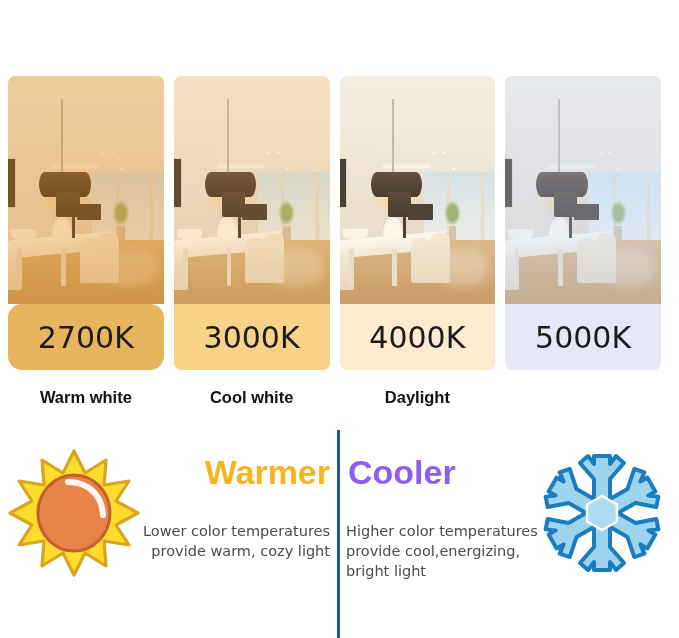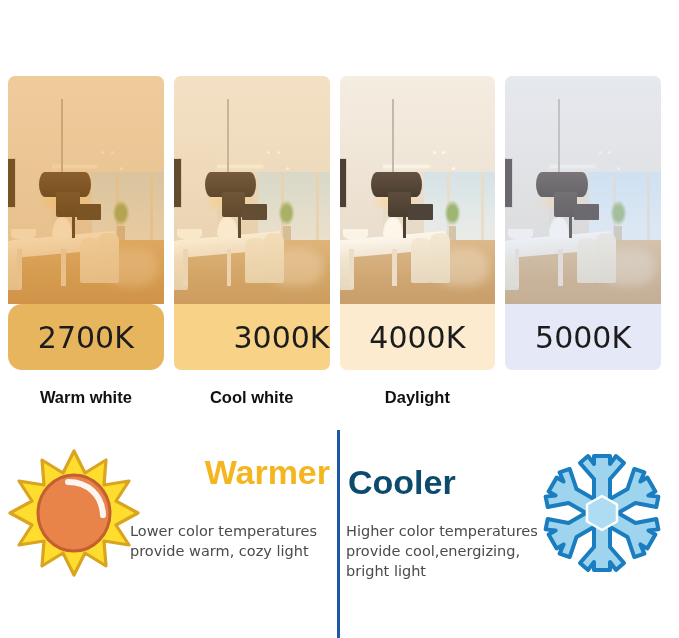--- a/index.html
+++ b/index.html
@@ -129,21 +129,21 @@
   }
   .hdr-cool {
     position: absolute; left: 348px; top: 452px; width: 180px;
     text-align: left; font-size: 34px; font-weight: bold;
     color: #1A3FD4; line-height: 40px; white-space: nowrap;
   }
   .desc {
     position: absolute; font-size: 14.5px; color: #4b4b4b;
     line-height: 20px; font-family: "DejaVu Sans", sans-serif;
   }
-  .desc-warm { left: 130px; top: 521px; width: 200px; text-align: left; }
+  .desc-warm { left: 130px; top: 521px; width: 200px; text-align: right; }
   .desc-cool { left: 346px; top: 521px; width: 210px; text-align: left; }
 </style>
 </head>
 <body>
 
 <div id="root">
 
 
   <div class="panels">
 
@@ -217,21 +217,21 @@
             <div class="sc-bowl"></div>
             <div class="sc-cand"></div>
           <div class="sc-chair sc-ch1"></div>
             <div class="sc-chair sc-ch2"></div>
           <div class="sc-dot" style="left:60%;top:33%"></div>
           <div class="sc-dot" style="left:66%;top:33%"></div>
           <div class="sc-dot" style="left:72%;top:40%"></div>
         </div>
         <div class="tint" style="background: rgba(244, 186, 92, 0.26);"></div>
       </div>
-      <div class="band" style="background: rgb(247, 210, 135); justify-content: flex-end;">
+      <div class="band" style="background: rgb(247, 210, 135);">
         <span>3000K</span>
       </div>
     </div>
 
     <div class="panel">
       <div class="photo">
         <div class="scene">
           <div class="sc-ceiling"></div>
             <div class="sc-cove"></div>
           <div class="sc-wall-l"></div>
@@ -351,18 +351,18 @@
         </g>
         <g transform="rotate(300)">
           <path d="M-8,-8 L-8,-34 L-22,-50 L-14,-57 L-8,-49 L-8,-57 L8,-57 L8,-49 L14,-57 L22,-50 L8,-34 L8,-8 Z"></path>
         </g>
         <path d="M0,-17 L15,-8.5 L15,8.5 L0,17 L-15,8.5 L-15,-8.5 Z" fill="#AEDCF3" stroke="#FFFFFF" stroke-width="2.5"></path>
       </g>
     </svg>
   </div>
 
   <div class="hdr-warm" style="color: rgb(245, 181, 30);">Warmer</div>
-  <div class="hdr-cool" style="color: #0c4a6e; margin-top: 10px;">Cooler</div>
+  <div class="hdr-cool" style="color: #8b5cf6;">Cooler</div>
 
   <div class="desc desc-warm">Lower color temperatures provide warm, cozy light</div>
   <div class="desc desc-cool">Higher color temperatures provide cool,energizing, bright light</div>
 
 </div>
 
 </body></html>

